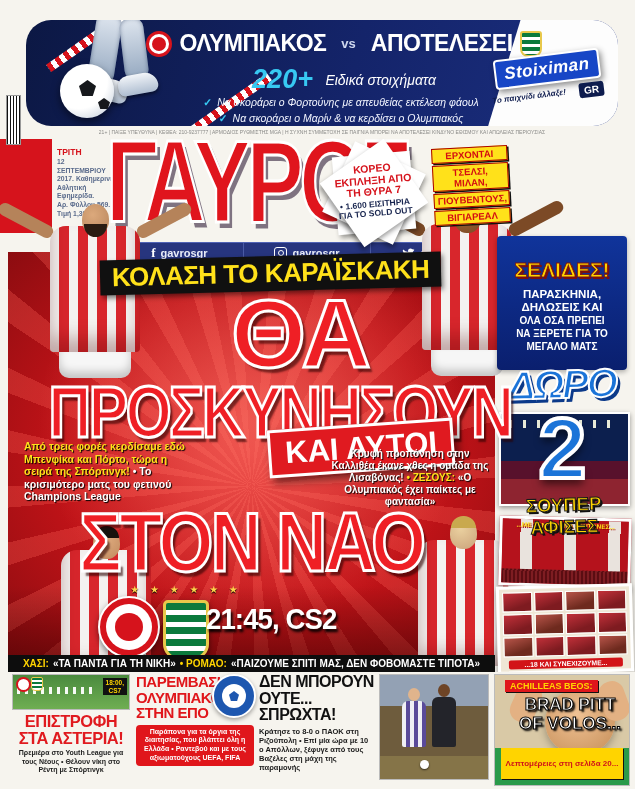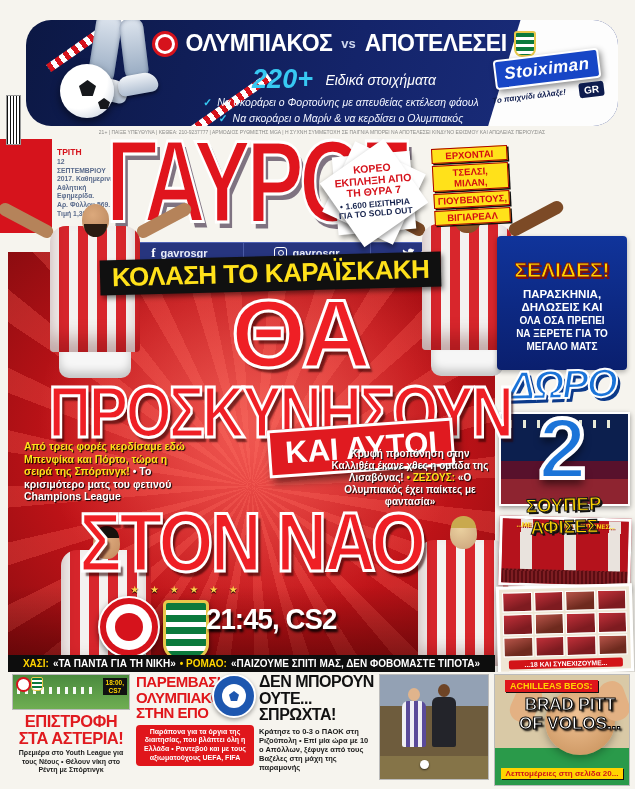--- a/index.html
+++ b/index.html
@@ -25,21 +25,21 @@
   .robot-leg{position:absolute;border-radius:10px;background:linear-gradient(180deg,#dfe6ef,#93a7bf);
              box-shadow:inset 0 0 4px rgba(20,40,80,.5);}
   .leg1{left:66px;top:-6px;width:26px;height:70px;transform:rotate(9deg);}
   .leg2{left:96px;top:-2px;width:24px;height:62px;transform:rotate(-7deg);}
   .boot{position:absolute;background:linear-gradient(180deg,#f2f5f9,#aebdd0);border-radius:12px 16px 8px 8px;
         box-shadow:0 2px 4px rgba(0,0,0,.5);}
   .boot1{left:58px;top:58px;width:44px;height:22px;transform:rotate(14deg);}
   .boot2{left:92px;top:54px;width:40px;height:20px;transform:rotate(-10deg);}
   .ad-match{left:118px;top:10px;width:400px;display:flex;align-items:center;justify-content:center;gap:7px;}
   .ad-match .home,.ad-match .away{color:#fff;font-weight:bold;font-size:23px;letter-spacing:-.5px;}
-  .ad-match .vs{color:#cfd8ef;font-size:13px;font-weight:bold;margin:0 2px;}
+  .ad-match .vs{color:#cfd8ef;font-size:13px;font-weight:bold;margin:0 8px;}
   .mini-oly{width:20px;height:20px;border-radius:50%;background:#fff;border:3px solid #d6131c;position:relative;}
   .mini-oly::after{content:"";position:absolute;inset:3px;border-radius:50%;background:#d6131c;}
   .mini-spo{width:18px;height:22px;border:2px solid #e8c84a;border-radius:3px 3px 8px 8px;
             background:repeating-linear-gradient(180deg,#0b7a3c 0 4px,#fff 4px 7px);}
   .ad-offer{left:118px;top:44px;width:400px;text-align:center;}
   .ad-offer .num{color:#37c9f2;font-size:27px;font-weight:bold;font-style:italic;vertical-align:middle;}
   .ad-offer .lbl{color:#fff;font-size:14px;font-style:italic;margin-left:8px;vertical-align:middle;}
   .ad-bullet{left:95px;width:440px;text-align:center;color:#f2f5ff;font-style:italic;font-size:10.5px;}
   .ad-bullet .check{color:#37c9f2;font-weight:bold;font-style:normal;margin-right:5px;}
   .b1{top:76px;} .b2{top:92px;}
@@ -236,21 +236,21 @@
   .s4-face{position:absolute;right:14px;top:14px;width:70px;height:66px;border-radius:50%;
       background:radial-gradient(circle at 45% 38%,#f0c294,#cf9a66 75%);box-shadow:0 3px 8px rgba(0,0,0,.3);}
   .s4-hand{position:absolute;width:26px;height:40px;border-radius:12px;background:#e3b183;}
   .s4-hand.hl2x{left:18px;top:8px;transform:rotate(24deg);}
   .s4-hand.hr2x{right:2px;top:6px;transform:rotate(-20deg);}
   .s4-kicker{position:absolute;left:10px;top:5px;background:#e0161b;color:#ffd400;font-size:9px;font-weight:bold;
       padding:1px 5px;box-shadow:1px 1px 0 #111;}
   .s4-head{position:absolute;left:0;top:20px;width:150px;text-align:center;color:#fff;font-size:17px;
       line-height:19px;font-weight:bold;-webkit-text-stroke:1px #000;text-shadow:2px 2px 2px #000;}
   .s4-footer{position:absolute;left:6px;bottom:6px;right:6px;background:#ffd400;color:#d0151a;font-size:8px;
-      font-weight:bold;text-align:center;padding:1px 2px;box-shadow:1px 1px 0 #111;}
+      font-weight:bold;text-align:center;padding:11px 2px;box-shadow:1px 1px 0 #111;}
 </style>
 </head>
 <body>
 
 <div class="page">
 
   <div class="abs ad">
     <div class="ad-band"></div>
     <div class="ad-stripe s1"></div>
     <div class="ad-stripe s2"></div>
@@ -436,21 +436,21 @@
     </div>
 
     <div class="story s2">
       <div class="s2-head">ΠΑΡΕΜΒΑΣΗ ΟΛΥΜΠΙΑΚΟΥ ΣΤΗΝ ΕΠΟ</div>
       <div class="epo"></div>
       <div class="s2-box">Παράπονα για τα όργια της διαιτησίας, που βλάπτει όλη η Ελλάδα • Ραντεβού και με τους αξιωματούχους UEFA, FIFA</div>
     </div>
 
     <div class="story s3">
       <div class="s3-head">ΔΕΝ ΜΠΟΡΟΥΝ ΟΥΤΕ... ΣΠΡΩΧΤΑ!</div>
-      <div class="s3-text">Κράτησε το 0-3 ο ΠΑΟΚ στη Ριζούπολη • Επί μία ώρα με 10 ο Απόλλων, ξέφυγε από τους Βαζέλες στη μάχη της παραμονής</div>
+      <div class="s3-text">Κράτησε το 8-0 ο ΠΑΟΚ στη Ριζούπολη • Επί μία ώρα με 10 ο Απόλλων, ξέφυγε από τους Βαζέλες στη μάχη της παραμονής</div>
       <div class="s3-photo">
         <div class="s3-h s3-h1"></div>
         <div class="s3-h s3-h2"></div>
         <div class="s3-f s3-f1"></div>
         <div class="s3-f s3-f2"></div>
         <div class="s3-ball"></div>
       </div>
     </div>
 
     <div class="story s4">

